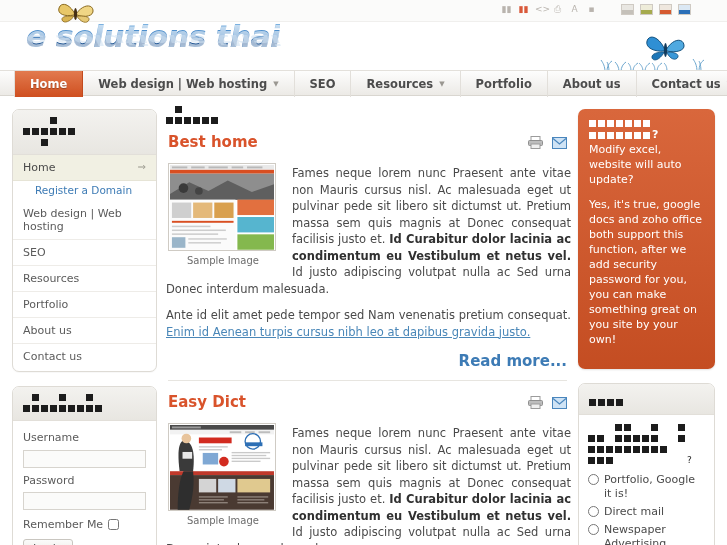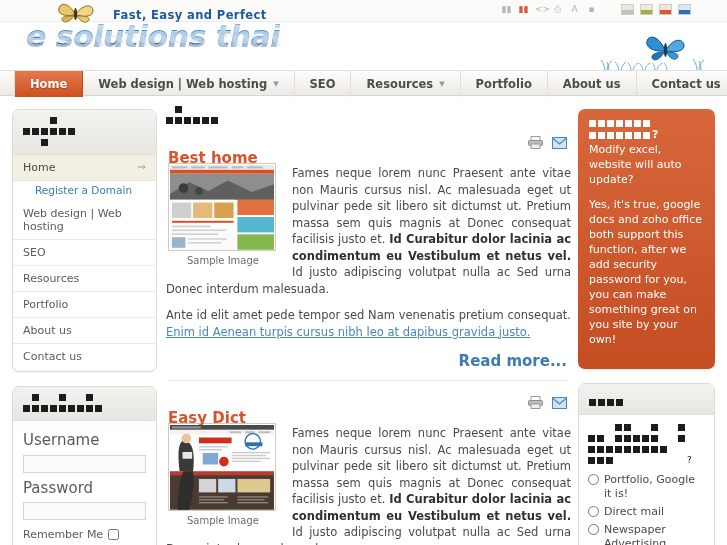--- a/index.html
+++ b/index.html
@@ -138,21 +138,21 @@
     border-bottom: 1px solid #e6e4d6;
   }
   .menu-list li .arrow { position: absolute; right: 10px; top: 6px; color: #9c9a8f; font-size: 10px; }
   .menu-list li.sub {
     padding-left: 22px; border-bottom: none; color: #3d7bb5;
     font-size: 10.5px; padding-top: 3px; padding-bottom: 5px;
   }
 
   
   .login-body { padding: 10px 10px 14px 10px; }
-  .login-body label { display: block; font-size: 15px; color: #5b5b5b; margin-bottom: 3px; }
+  .login-body label { display: block; font-size: 11px; color: #5b5b5b; margin-bottom: 3px; }
   .login-body input[type=text], .login-body input[type=password] {
     width: 100%; height: 18px; border: 1px solid #d7d4ce; background: #fbfbfa;
     margin-bottom: 6px; font-size: 11px; padding: 0 4px;
     font-family: "DejaVu Sans", sans-serif;
   }
   .remember-row { font-size: 11px; color: #5b5b5b; margin: 2px 0 6px 0; display: flex; align-items: center; gap: 5px; }
   .remember-row input { margin: 0; width: 11px; height: 11px; }
   .btn {
     background: linear-gradient(#fbfbfa, #e9e7e2);
     border: 1px solid #c9c6c0; border-radius: 3px;
@@ -162,21 +162,20 @@
 
   
   .col-main { position: absolute; left: 166px; top: 8px; width: 405px; }
   .main-topglyph { margin-bottom: 6px; }
   .article { margin-bottom: 6px; }
   .article-head { position: relative; height: 24px; }
   .article-title {
     font-size: 15px; color: #d9532b; font-weight: bold;
     position: absolute; left: 2px; top: 0;
     font-family: "DejaVu Sans", sans-serif;
-    margin-top: 16px;
   }
   .art-icons { position: absolute; right: 4px; top: 3px; display: flex; gap: 9px; align-items: center; }
   .ico-print { width: 15px; height: 13px; }
   .ico-mail { width: 15px; height: 12px; }
   .thumb-wrap { float: left; margin: 6px 14px 2px 2px; width: 110px; }
   .thumb {
     width: 108px; height: 88px; border: 1px solid #cfcbc4; padding: 1px;
     background: #fff; overflow: hidden;
   }
   .thumb-inner { width: 100%; height: 100%; position: relative; }
@@ -233,21 +232,20 @@
 
 <div class="header">
   <div class="logo-wrap">
     <svg class="butterfly-logo" viewBox="0 0 40 28">
       <path d="M19 14 C13 3, 5 2, 3 8 C1 14, 9 17, 18 15 Z" fill="#e8c768" stroke="#8a6a20" stroke-width="1"></path>
       <path d="M20 14 C27 4, 36 4, 37 10 C38 16, 29 18, 21 15 Z" fill="#f0d685" stroke="#8a6a20" stroke-width="1"></path>
       <path d="M19 15 C14 22, 8 24, 6 20 C5 16, 12 16, 18 16 Z" fill="#d9b452" stroke="#8a6a20" stroke-width=".8"></path>
       <path d="M20 15 C25 23, 31 24, 33 20 C34 16, 27 16, 21 16 Z" fill="#e6c976" stroke="#8a6a20" stroke-width=".8"></path>
       <ellipse cx="19.5" cy="14" rx="1.6" ry="6" fill="#463014"></ellipse>
     </svg>
-    <div class="tagline">Fast, Easy and Perfect</div>
     <div class="brand">e solutions thai</div>
     <div class="brand-reflect">e solutions thai</div>
   </div>
 
   <svg class="butterfly-right" viewBox="0 0 46 36">
     <path d="M22 20 C16 6, 6 4, 4 11 C2 18, 12 22, 21 21 Z" fill="#2f8fd4" stroke="#15537f" stroke-width="1"></path>
     <path d="M23 20 C30 8, 40 8, 41 15 C42 21, 32 23, 24 21 Z" fill="#4fa9e0" stroke="#15537f" stroke-width="1"></path>
     <path d="M22 21 C17 30, 11 32, 9 28 C8 23, 16 22, 21 22 Z" fill="#1d77b8" stroke="#15537f" stroke-width=".8"></path>
     <path d="M23 21 C27 30, 33 31, 35 27 C36 23, 29 22, 24 22 Z" fill="#3a98d8" stroke="#15537f" stroke-width=".8"></path>
     <ellipse cx="22.5" cy="20" rx="1.6" ry="7" fill="#123b5c"></ellipse>

